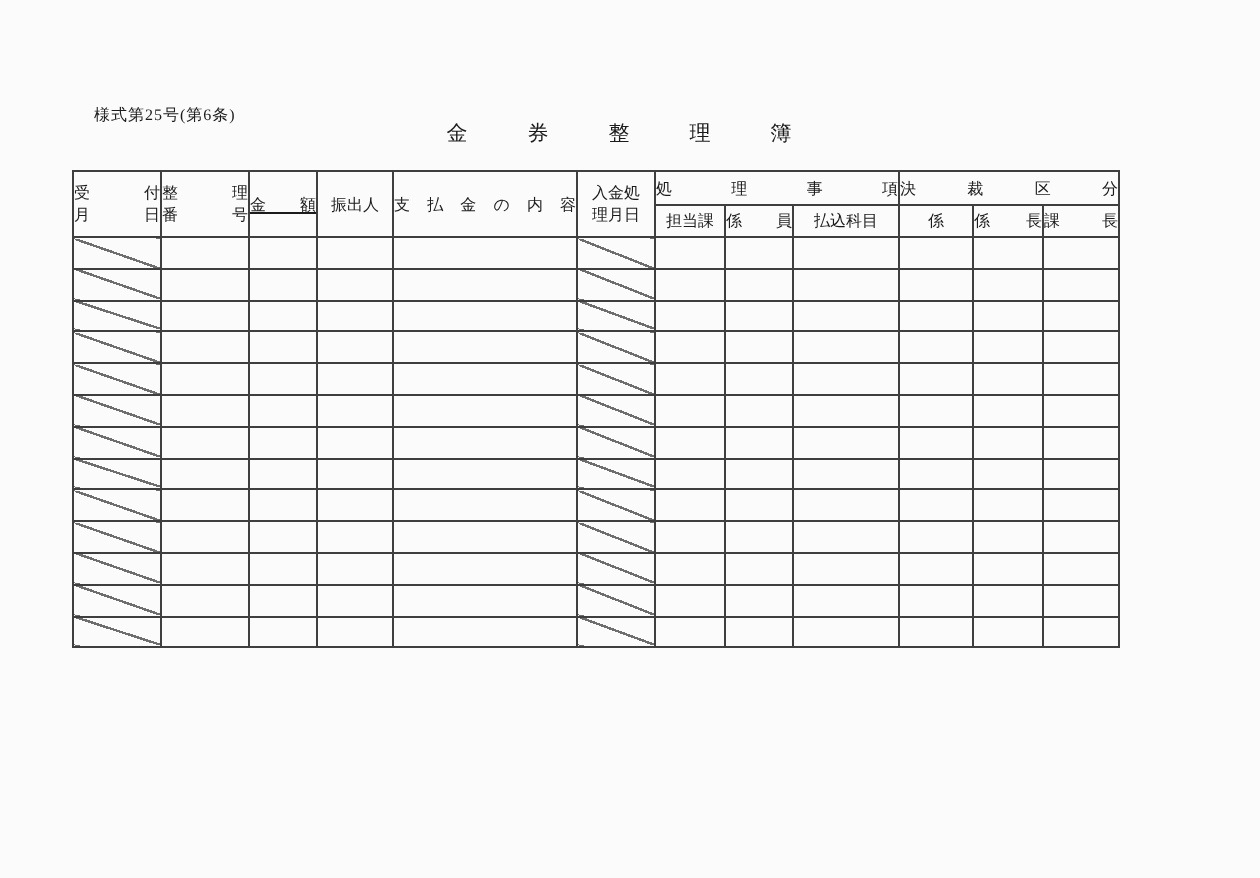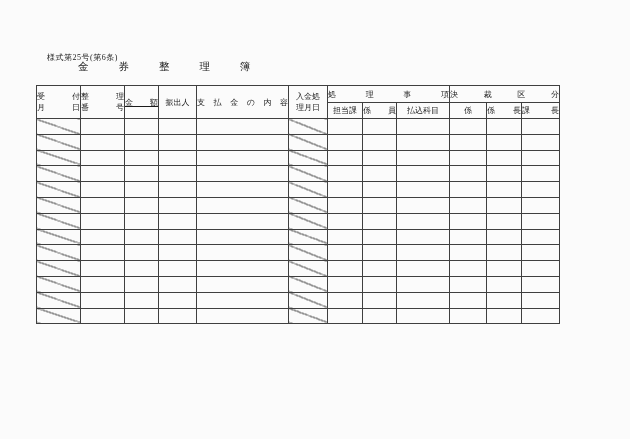--- a/index.html
+++ b/index.html
@@ -12,21 +12,21 @@
   }
   .sheet { position: relative; width: 548px; height: 439px; }
 
   .form-number {
     position: absolute; left: 47px; top: 52px;
     font-size: 8px; letter-spacing: 0.5px; white-space: nowrap;
   }
   .form-title {
     position: absolute; left: 48px; top: 60px; width: 523px;
     box-sizing: border-box;
-    font-size: 10.5px; text-align: left;
+    font-size: 10.5px; text-align: center;
     letter-spacing: 30px; padding-left: 30px; white-space: nowrap;
   }
 
   table.ledger {
     position: absolute; left: 36px; top: 85px; width: 523px;
     border-collapse: collapse; table-layout: fixed;
   }
   .ledger col.c1  { width: 44px; }
   .ledger col.c2  { width: 44px; }
   .ledger col.c3  { width: 34px; }

